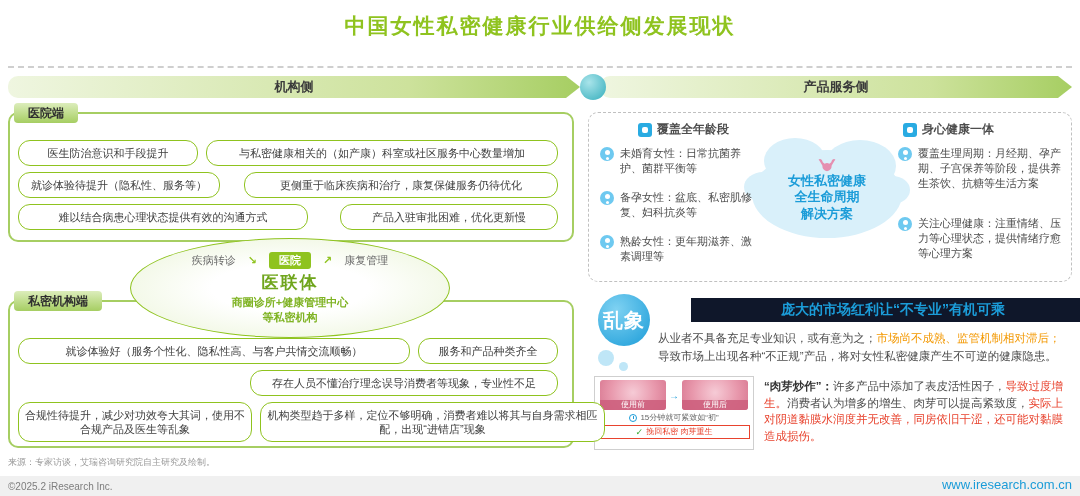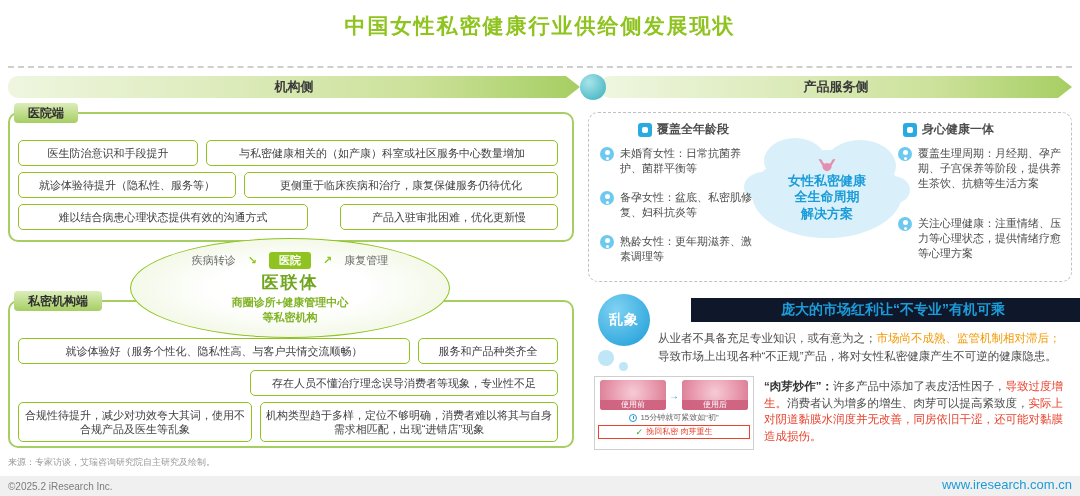--- a/index.html
+++ b/index.html
@@ -22,29 +22,29 @@
 
   .group { position:absolute; border:2px solid #A6CE62; border-radius:10px; z-index:0; }
   #hospital-group { left:8px; top:112px; width:566px; height:130px; }
   #private-group  { left:8px; top:300px; width:566px; height:148px; }
   .group-tab { position:absolute; height:20px; line-height:20px; padding:0 14px;
                background:linear-gradient(180deg,#DCEDBB,#A6CE62); border-radius:4px;
                font-size:12px; font-weight:bold; color:#2f2f2f; z-index:3; }
   #hospital-tab { left:14px; top:103px; }
   #private-tab  { left:14px; top:291px; }
 
-  .ibox { position:absolute; background:#fff; border:1px solid #8FC31F; border-radius:5px;
+  .ibox { position:absolute; background:#fff; border:1px solid #8FC31F; border-radius:12px;
           font-size:11px; color:#404040; display:flex; align-items:center; justify-content:center;
           text-align:center; padding:2px 4px; line-height:1.3; z-index:1; }
   #h1{left:18px;top:140px;width:180px;height:26px;} #h2{left:206px;top:140px;width:352px;height:26px;}
-  #h3{left:18px;top:172px;width:218px;height:26px;} #h4{left:244px;top:172px;width:314px;height:26px;}
+  #h3{left:18px;top:172px;width:202px;height:26px;} #h4{left:244px;top:172px;width:314px;height:26px;}
   #h5{left:18px;top:204px;width:290px;height:26px;} #h6{left:340px;top:204px;width:218px;height:26px;}
   #p1{left:18px;top:338px;width:392px;height:26px;} #p2{left:418px;top:338px;width:140px;height:26px;}
   #p3{left:18px;top:370px;width:224px;height:26px;} #p4{left:250px;top:370px;width:308px;height:26px;}
-  #p5{left:18px;top:402px;width:234px;height:40px;} #p6{left:260px;top:402px;width:298px;height:40px;}
+  #p5{left:18px;top:402px;width:234px;height:40px;} #p6{left:260px;top:402px;width:345px;height:40px;}
 
   #alliance { position:absolute; left:130px; top:238px; width:320px; height:100px;
               border:1px solid #8FC31F; border-radius:50%;
               background:radial-gradient(ellipse at center, #ffffff 35%, #EAF4D6 100%);
               display:flex; flex-direction:column; align-items:center; justify-content:center;
               gap:1px; z-index:2; }
   .alliance-row { display:flex; align-items:center; gap:12px; font-size:11px; color:#6b6b6b; }
   .mini-arrow { color:#8FC31F; font-weight:bold; font-size:11px; }
   .hospital-pill { background:#8FC31F; color:#fff; padding:1px 10px; border-radius:3px;
                    font-size:11px; font-weight:bold; }
@@ -75,21 +75,21 @@
   .pf1 { width:62px; height:46px; left:12px; top:0; }
   .pf2 { width:72px; height:52px; right:6px; top:2px; }
   .pf3 { width:38px; height:30px; left:-8px; top:34px; }
   .pf4 { width:36px; height:28px; right:-8px; top:38px; }
   .cloud-text { position:absolute; inset:0; display:flex; flex-direction:column; align-items:center;
                 justify-content:center; color:#1B9CD8; font-weight:bold; font-size:13px;
                 line-height:1.25; z-index:2; }
 
   #chaos-badge { position:absolute; left:598px; top:294px; width:52px; height:52px; border-radius:50%;
                  background:radial-gradient(circle at 35% 30%, #7FD2F2, #1B9CD8); color:#fff;
-                 font-size:14px; font-weight:bold; display:flex; align-items:center; justify-content:center;
+                 font-size:20px; font-weight:bold; display:flex; align-items:center; justify-content:center;
                  letter-spacing:1px; z-index:2; }
   .bubble { position:absolute; border-radius:50%; background:#BFE6F7; }
   #bub1 { left:598px; top:350px; width:16px; height:16px; }
   #bub2 { left:619px; top:362px; width:9px; height:9px; }
 
   #chaos-headline { position:absolute; left:691px; top:298px; width:404px; height:24px;
                     background:#0f172a; color:#1B9CD8; font-size:14px; font-weight:bold;
                     display:flex; align-items:center; justify-content:center; }
   #chaos-body { position:absolute; left:658px; top:330px; width:406px; font-size:11.5px;
                 color:#4d4d4d; line-height:1.55; }

